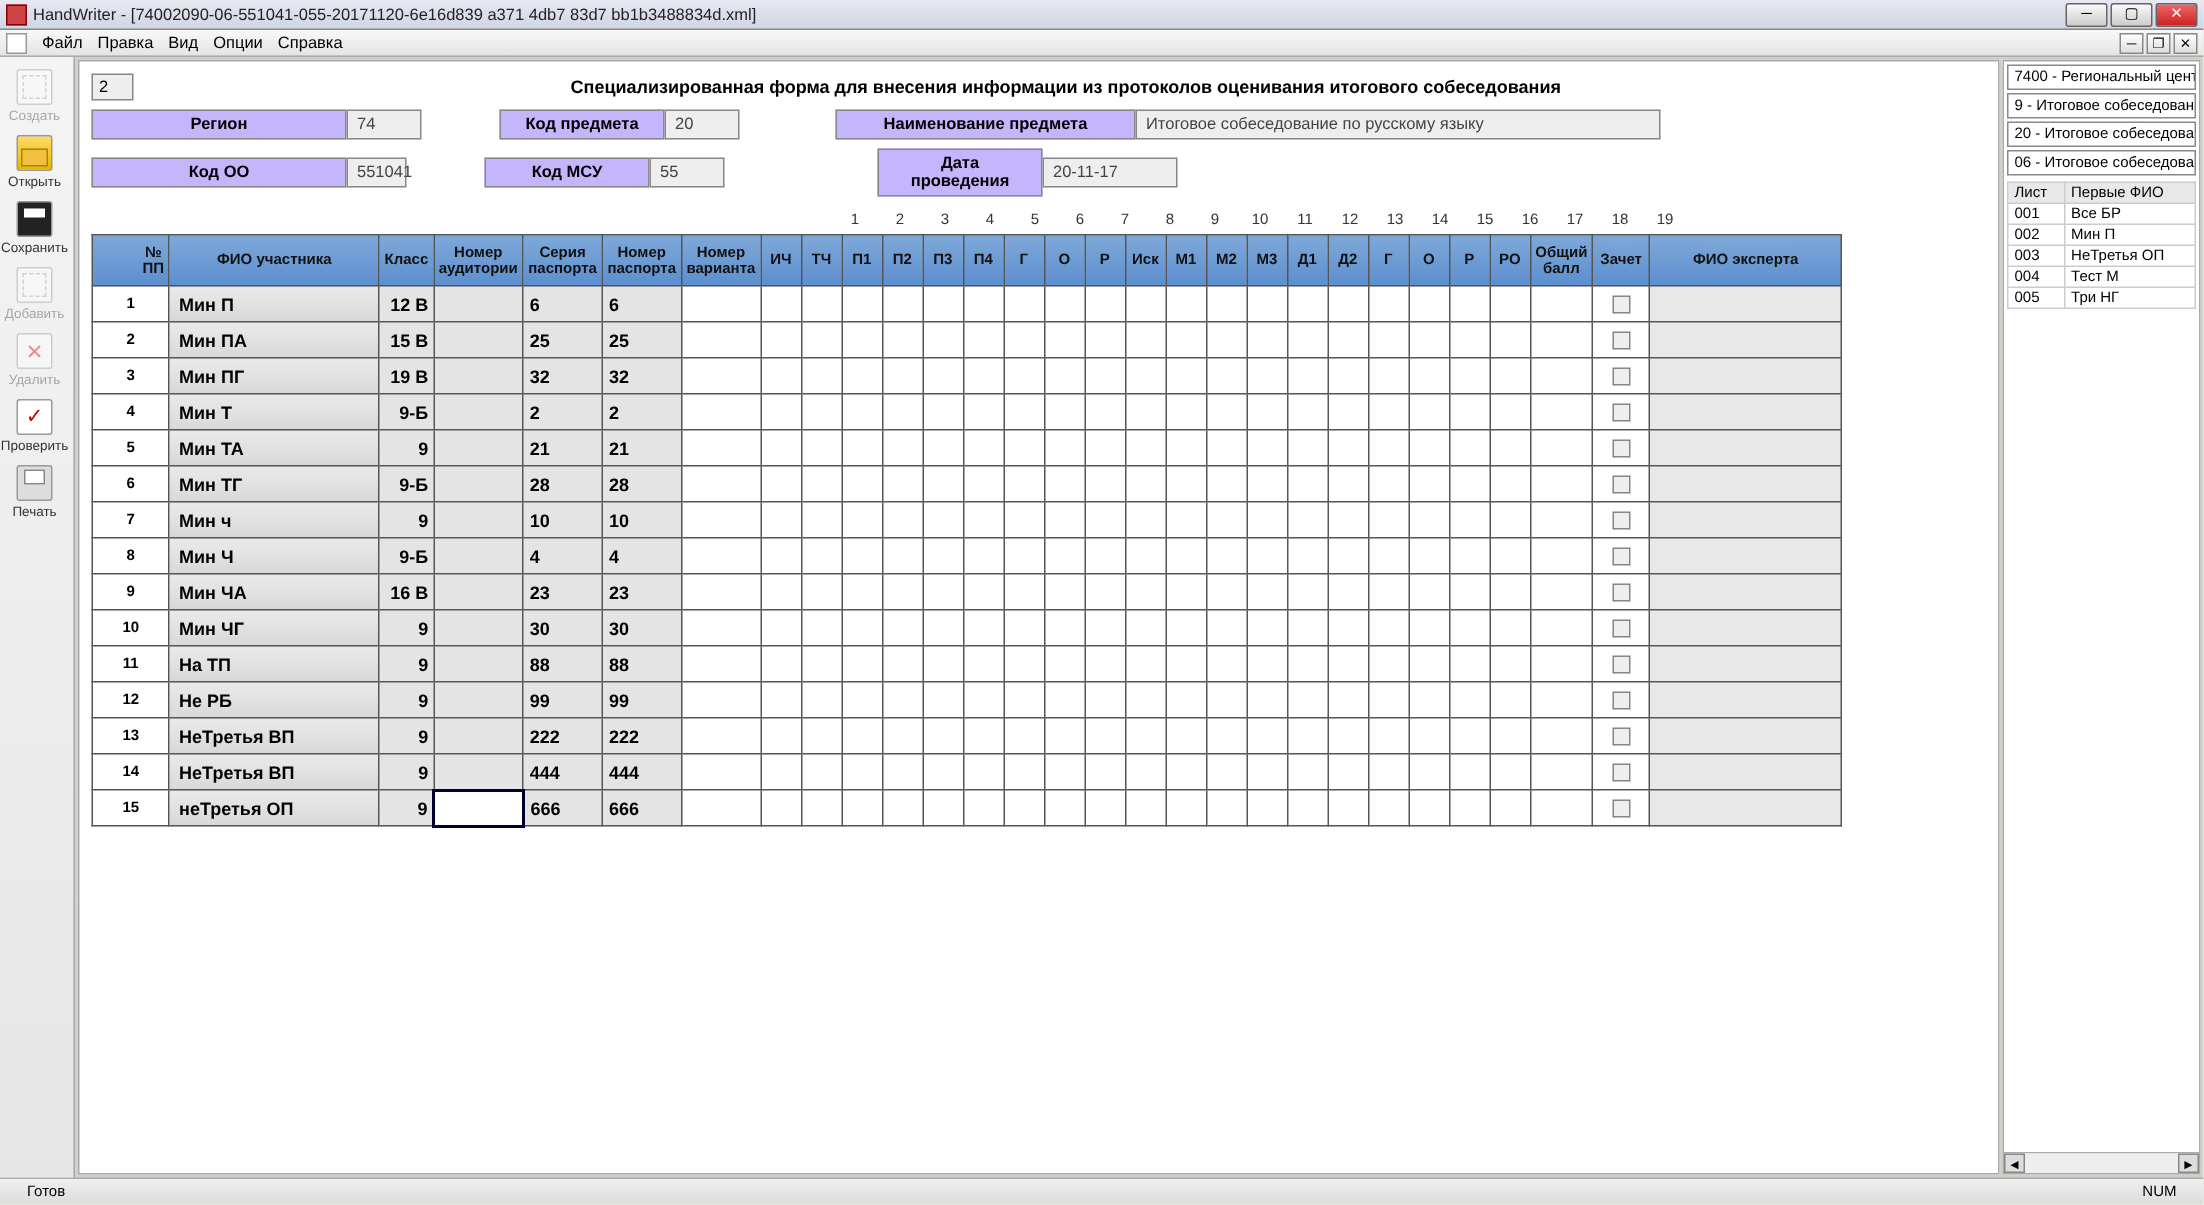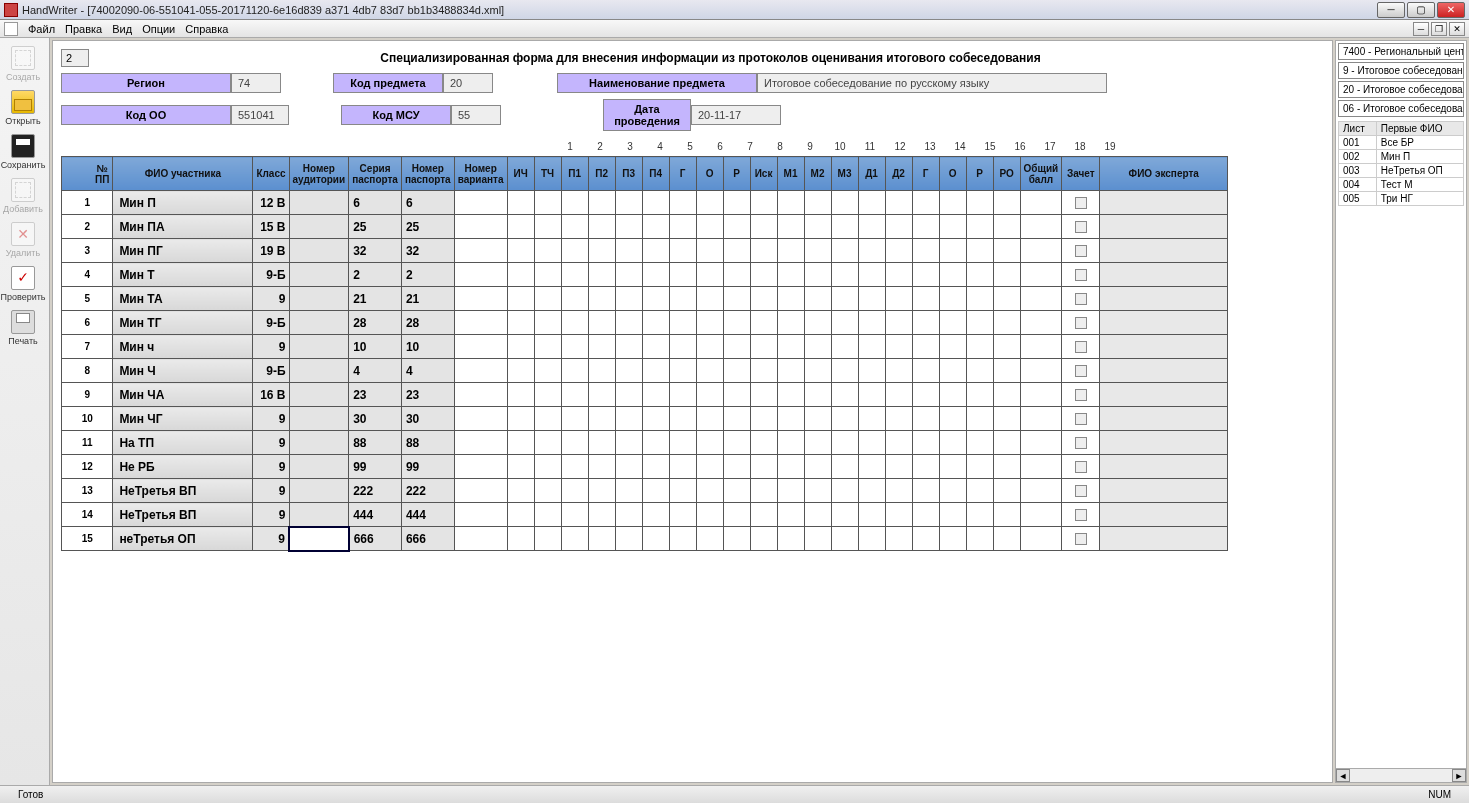--- a/index.html
+++ b/index.html
@@ -147,28 +147,28 @@
             <div class="fld-val" style="width:50px">20</div>
           </div>
         <div class="fld" style="margin-left:52px">
             <div class="fld-label" style="width:200px">Наименование предмета</div>
             <div class="fld-val" style="width:350px">Итоговое собеседование по русскому языку</div>
           </div>
       </div>
       <div class="form-row">
         <div class="fld">
             <div class="fld-label" style="width:170px">Код ОО</div>
-            <div class="fld-val" style="width:58px">551041</div>
+            <div class="fld-val" style="width:40px">551041</div>
           </div>
         <div class="fld" style="margin-left:40px">
             <div class="fld-label" style="width:110px">Код МСУ</div>
             <div class="fld-val" style="width:50px">55</div>
           </div>
         <div class="fld" style="margin-left:90px">
-            <div class="fld-label" style="width:88px">Дата проведения</div>
+            <div class="fld-label" style="width:110px">Дата проведения</div>
             <div class="fld-val" style="width:90px">20-11-17</div>
           </div>
       </div>
     </div>
 
     <div class="colnums" id="colnums">
         <span>1</span>
         <span>2</span>
         <span>3</span>
         <span>4</span>

